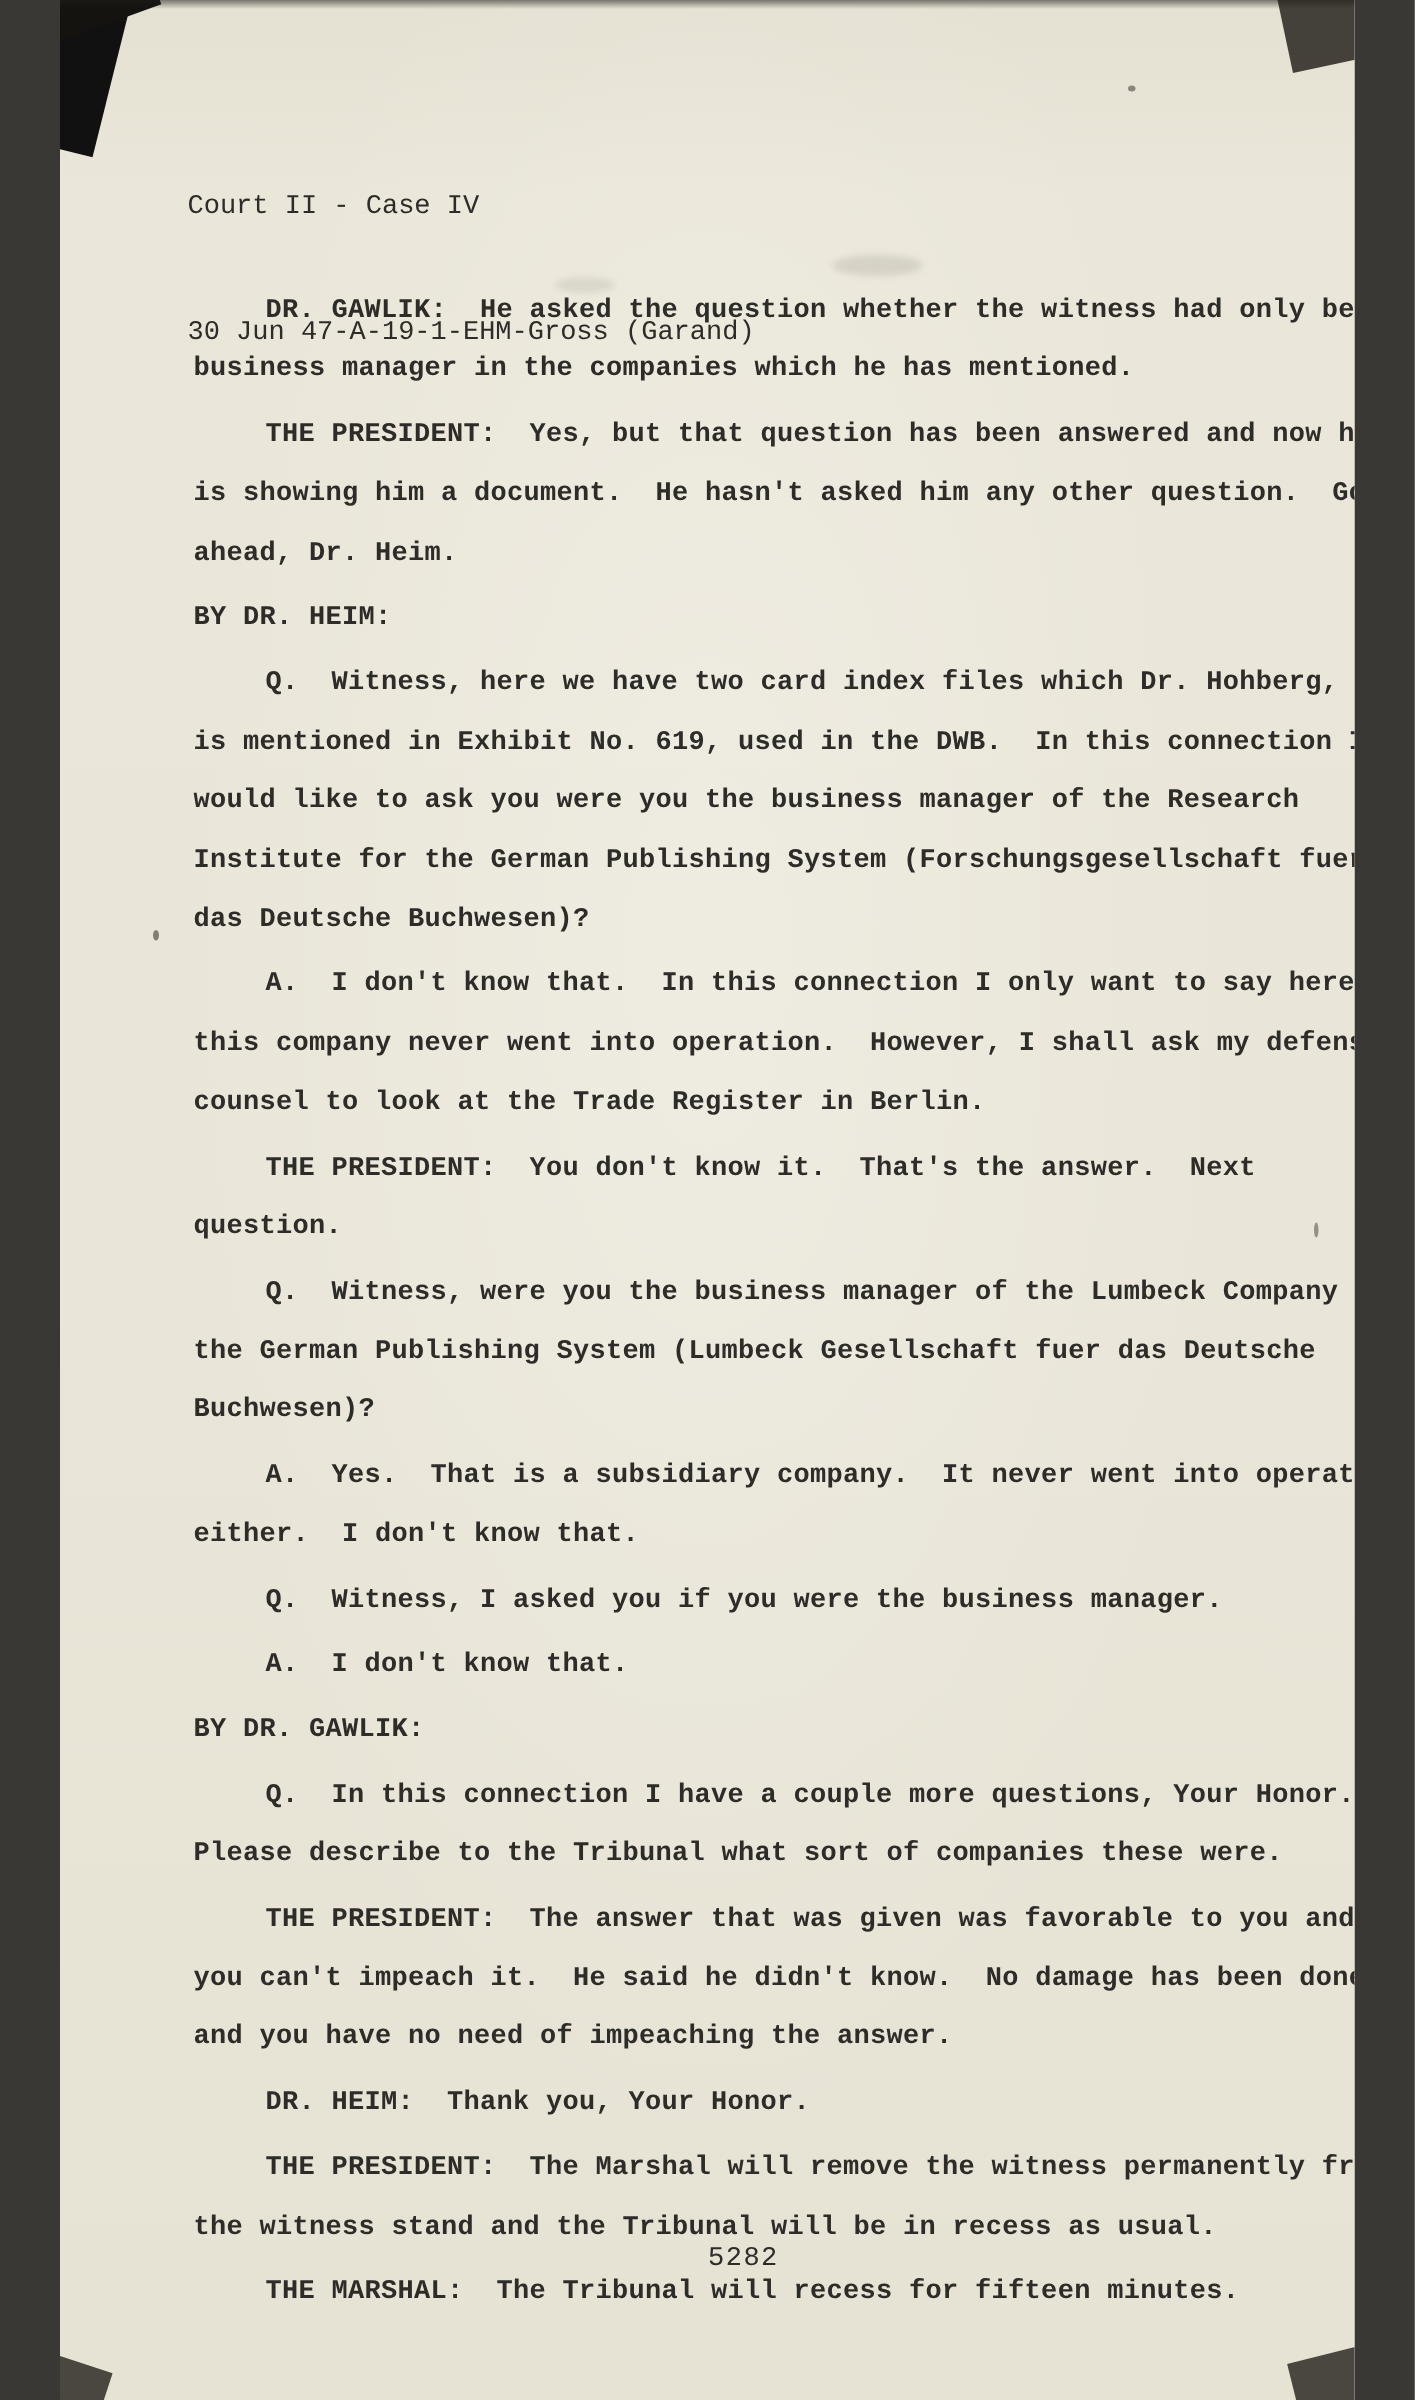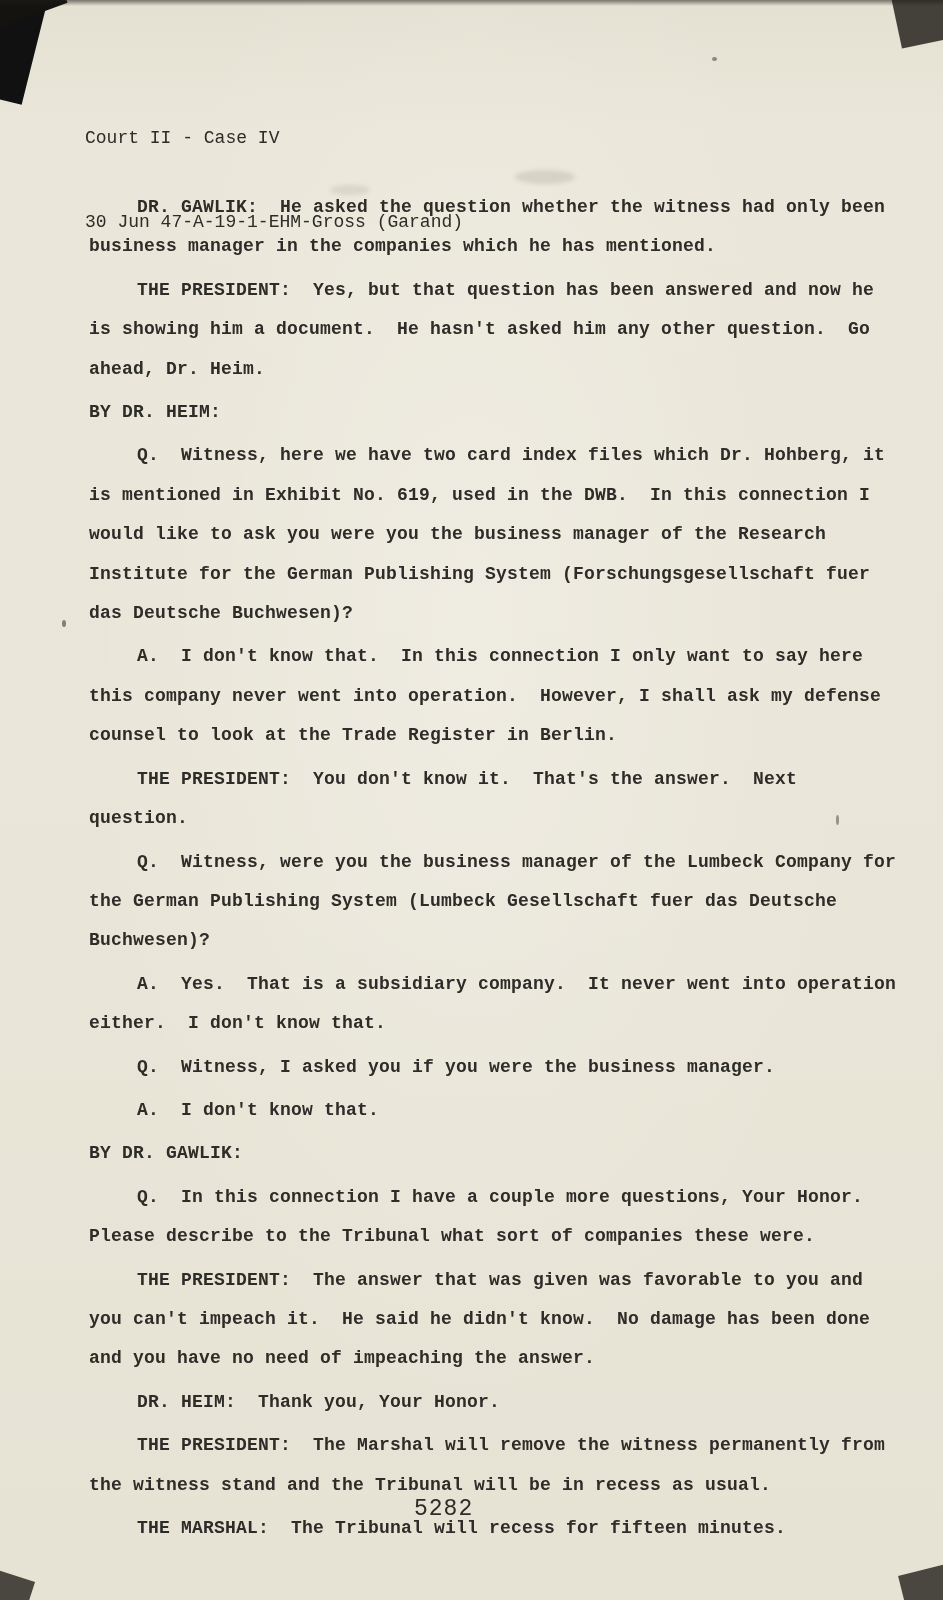--- a/index.html
+++ b/index.html
@@ -2,21 +2,21 @@
 <html style="--paper: #e8e4d7; --ink: #2e2c28;"><head>
 <meta charset="utf-8">
 <style>
   html, body {
     margin: 0;
     padding: 0;
     background: #3a3835;
   }
   .page {
     position: relative;
-    width: 943px;
+    width: 863px;
     height: 1600px;
     margin: 0 auto;
     background:
       radial-gradient(ellipse at 50% 40%, rgba(255,255,252,0.25), rgba(0,0,0,0) 60%),
       linear-gradient(180deg, #e4e0d2 0%, #eae6d9 8%, #e9e5d8 55%, #e6e2d4 100%);
     background-color: var(--paper, #e8e4d7);
     overflow: hidden;
     font-family: "Liberation Mono", "DejaVu Sans Mono", monospace;
     color: var(--ink, #2e2c28);
   }
@@ -41,23 +41,23 @@
     text-indent: 48px;
     margin: 4px;
     letter-spacing: 0.2px;
     font-weight: bold;
   }
   .para.flush {
     text-indent: 0;
   }
   .page-number {
     position: absolute;
-    left: 414px;
+    left: 432px;
     top: 1496px;
-    font-size: 23px;
+    font-size: 18px;
     letter-spacing: 1px;
   }
   
   .artifact { position: absolute; pointer-events: none; }
   .corner-tl {
     left: -18px; top: -20px;
     width: 55px; height: 120px;
     background: #111;
     transform: rotate(14deg);
   }

